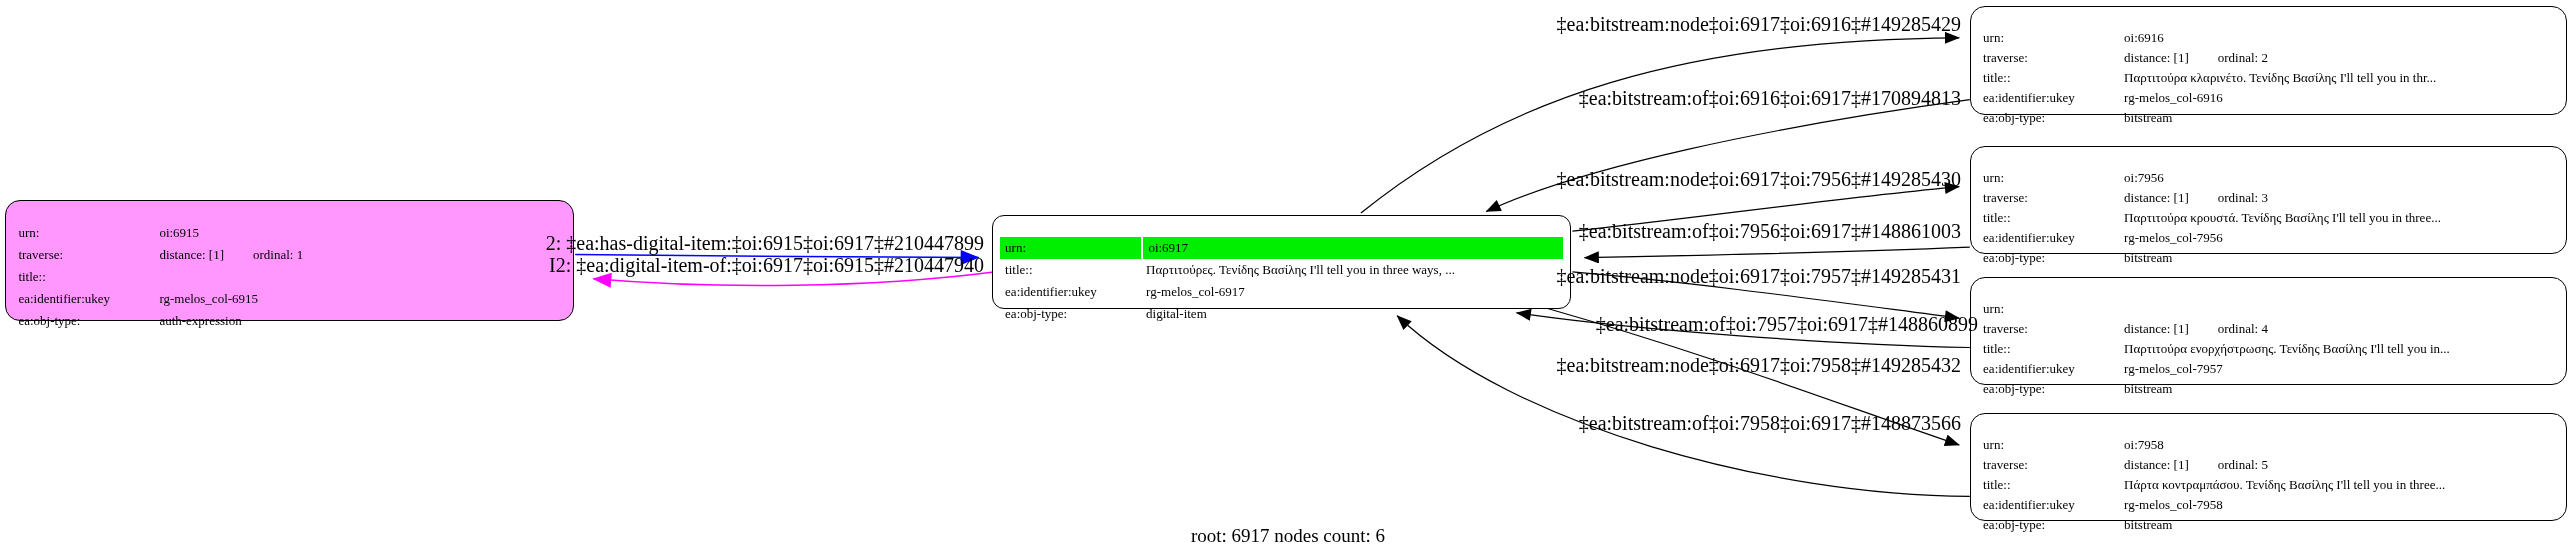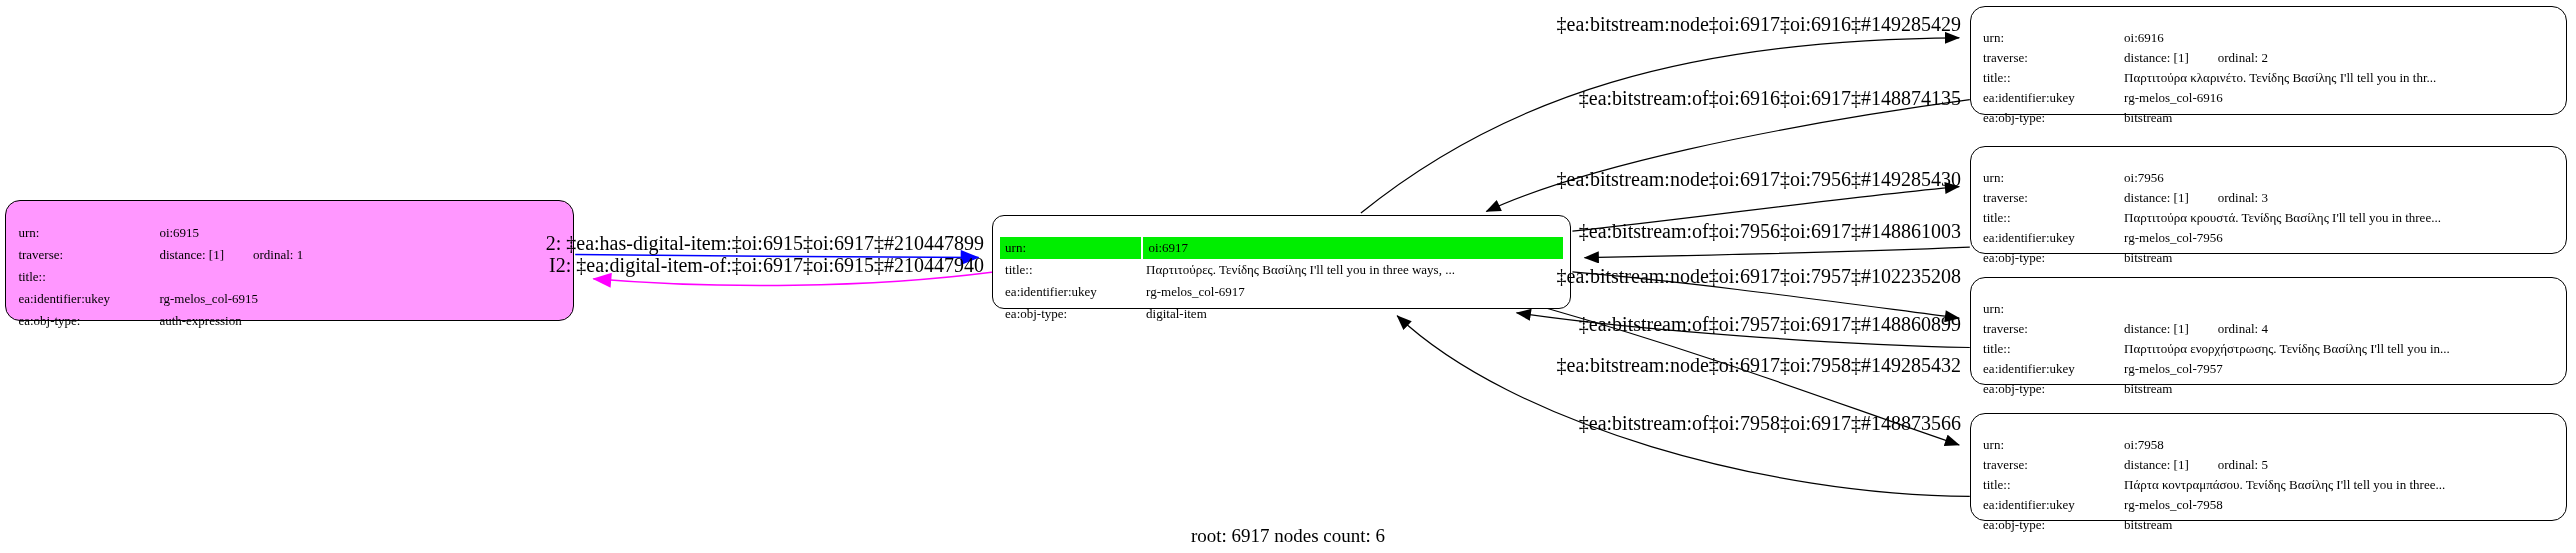--- a/index.html
+++ b/index.html
@@ -202,24 +202,24 @@
       </div>
     <div class="row">
         <span class="k">ea:obj-type:</span>
         <span class="v">bitstream</span>
       </div>
   </div>
 
   <div class="elabel" style="right:1592px;top:234px;">2: ‡ea:has-digital-item:‡oi:6915‡oi:6917‡#210447899</div>
   <div class="elabel" style="right:1592px;top:256px;">I2: ‡ea:digital-item-of:‡oi:6917‡oi:6915‡#210447940</div>
   <div class="elabel" style="right:615px;top:15px;">‡ea:bitstream:node‡oi:6917‡oi:6916‡#149285429</div>
-  <div class="elabel" style="right:615px;top:89px;">‡ea:bitstream:of‡oi:6916‡oi:6917‡#148874135</div>
+  <div class="elabel" style="right:615px;top:89px;">‡ea:bitstream:of‡oi:6916‡oi:6917‡#170894813</div>
   <div class="elabel" style="right:615px;top:170px;">‡ea:bitstream:node‡oi:6917‡oi:7956‡#149285430</div>
   <div class="elabel" style="right:615px;top:222px;">‡ea:bitstream:of‡oi:7956‡oi:6917‡#148861003</div>
-  <div class="elabel" style="right:615px;top:267px;">‡ea:bitstream:node‡oi:6917‡oi:7957‡#102235208</div>
-  <div class="elabel" style="right:615px;top:315px;">‡ea:bitstream:of‡oi:7957‡oi:6917‡#148860899</div>
+  <div class="elabel" style="right:615px;top:267px;">‡ea:bitstream:node‡oi:6917‡oi:7957‡#149285431</div>
+  <div class="elabel" style="right:598px;top:315px;">‡ea:bitstream:of‡oi:7957‡oi:6917‡#148860899</div>
   <div class="elabel" style="right:615px;top:356px;">‡ea:bitstream:node‡oi:6917‡oi:7958‡#149285432</div>
   <div class="elabel" style="right:615px;top:414px;">‡ea:bitstream:of‡oi:7958‡oi:6917‡#148873566</div>
 
   <div class="caption">root: 6917 nodes count: 6</div>
 
 </div>
 
 
 </body></html>

